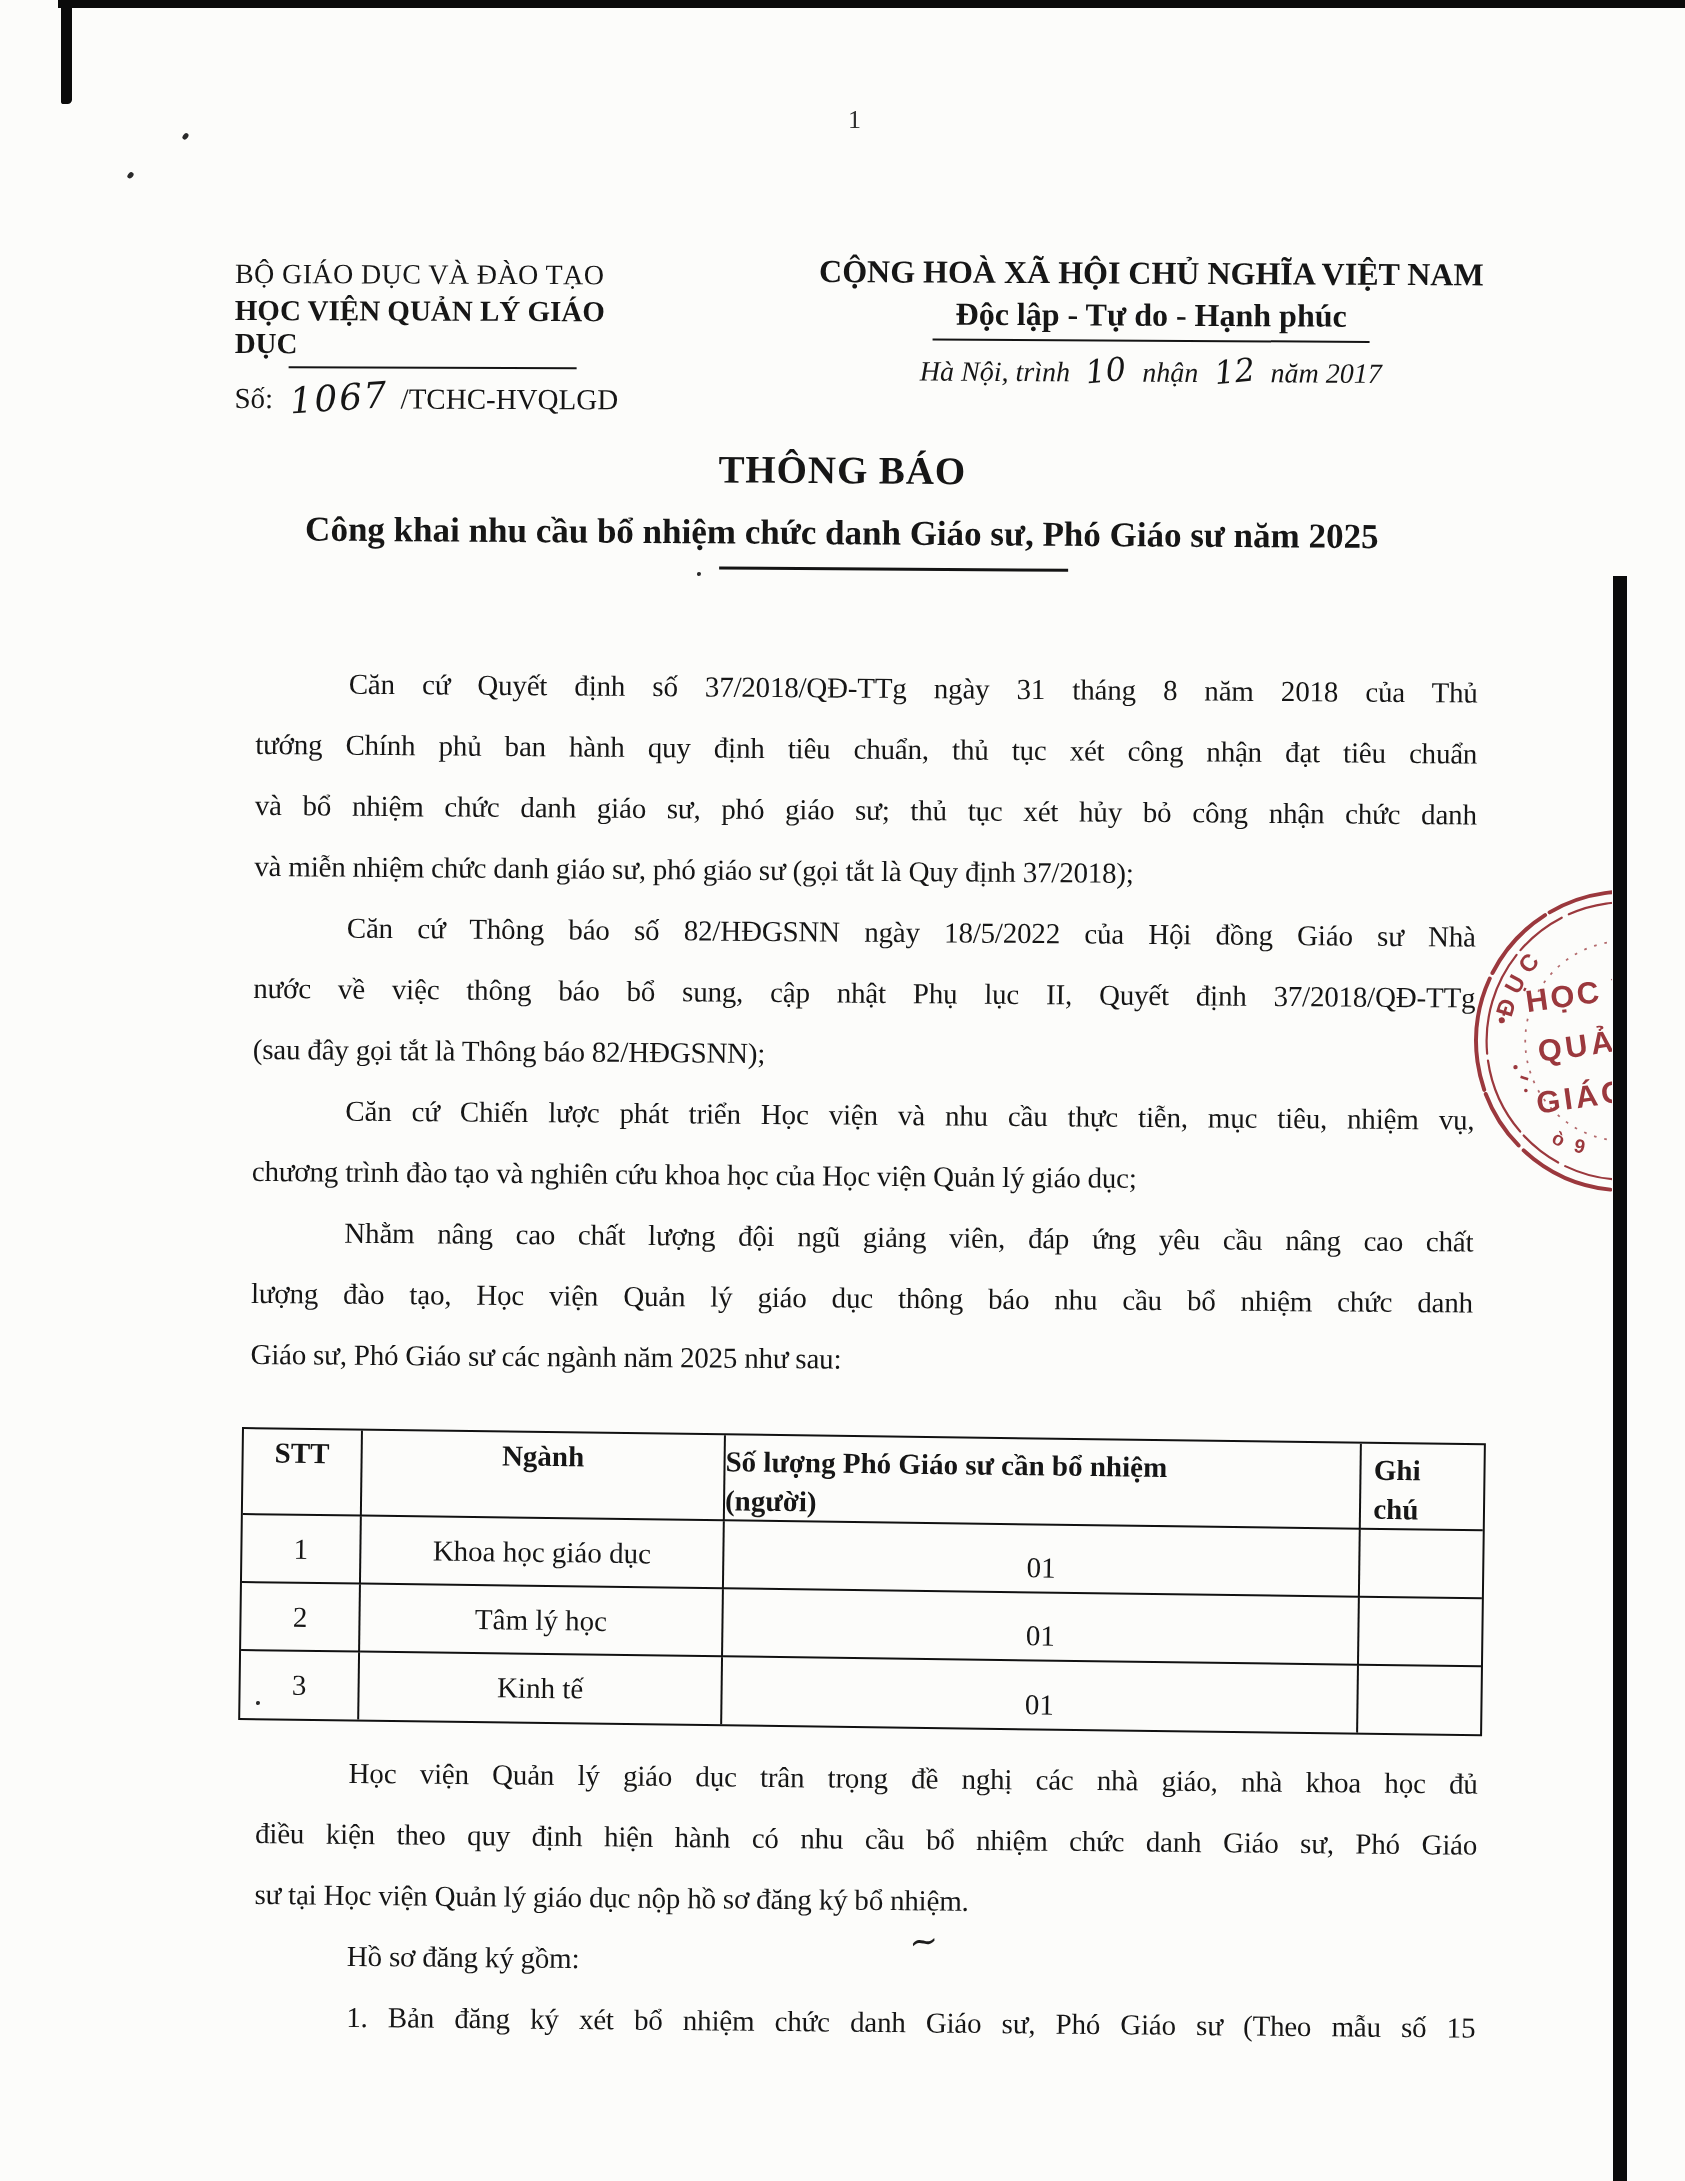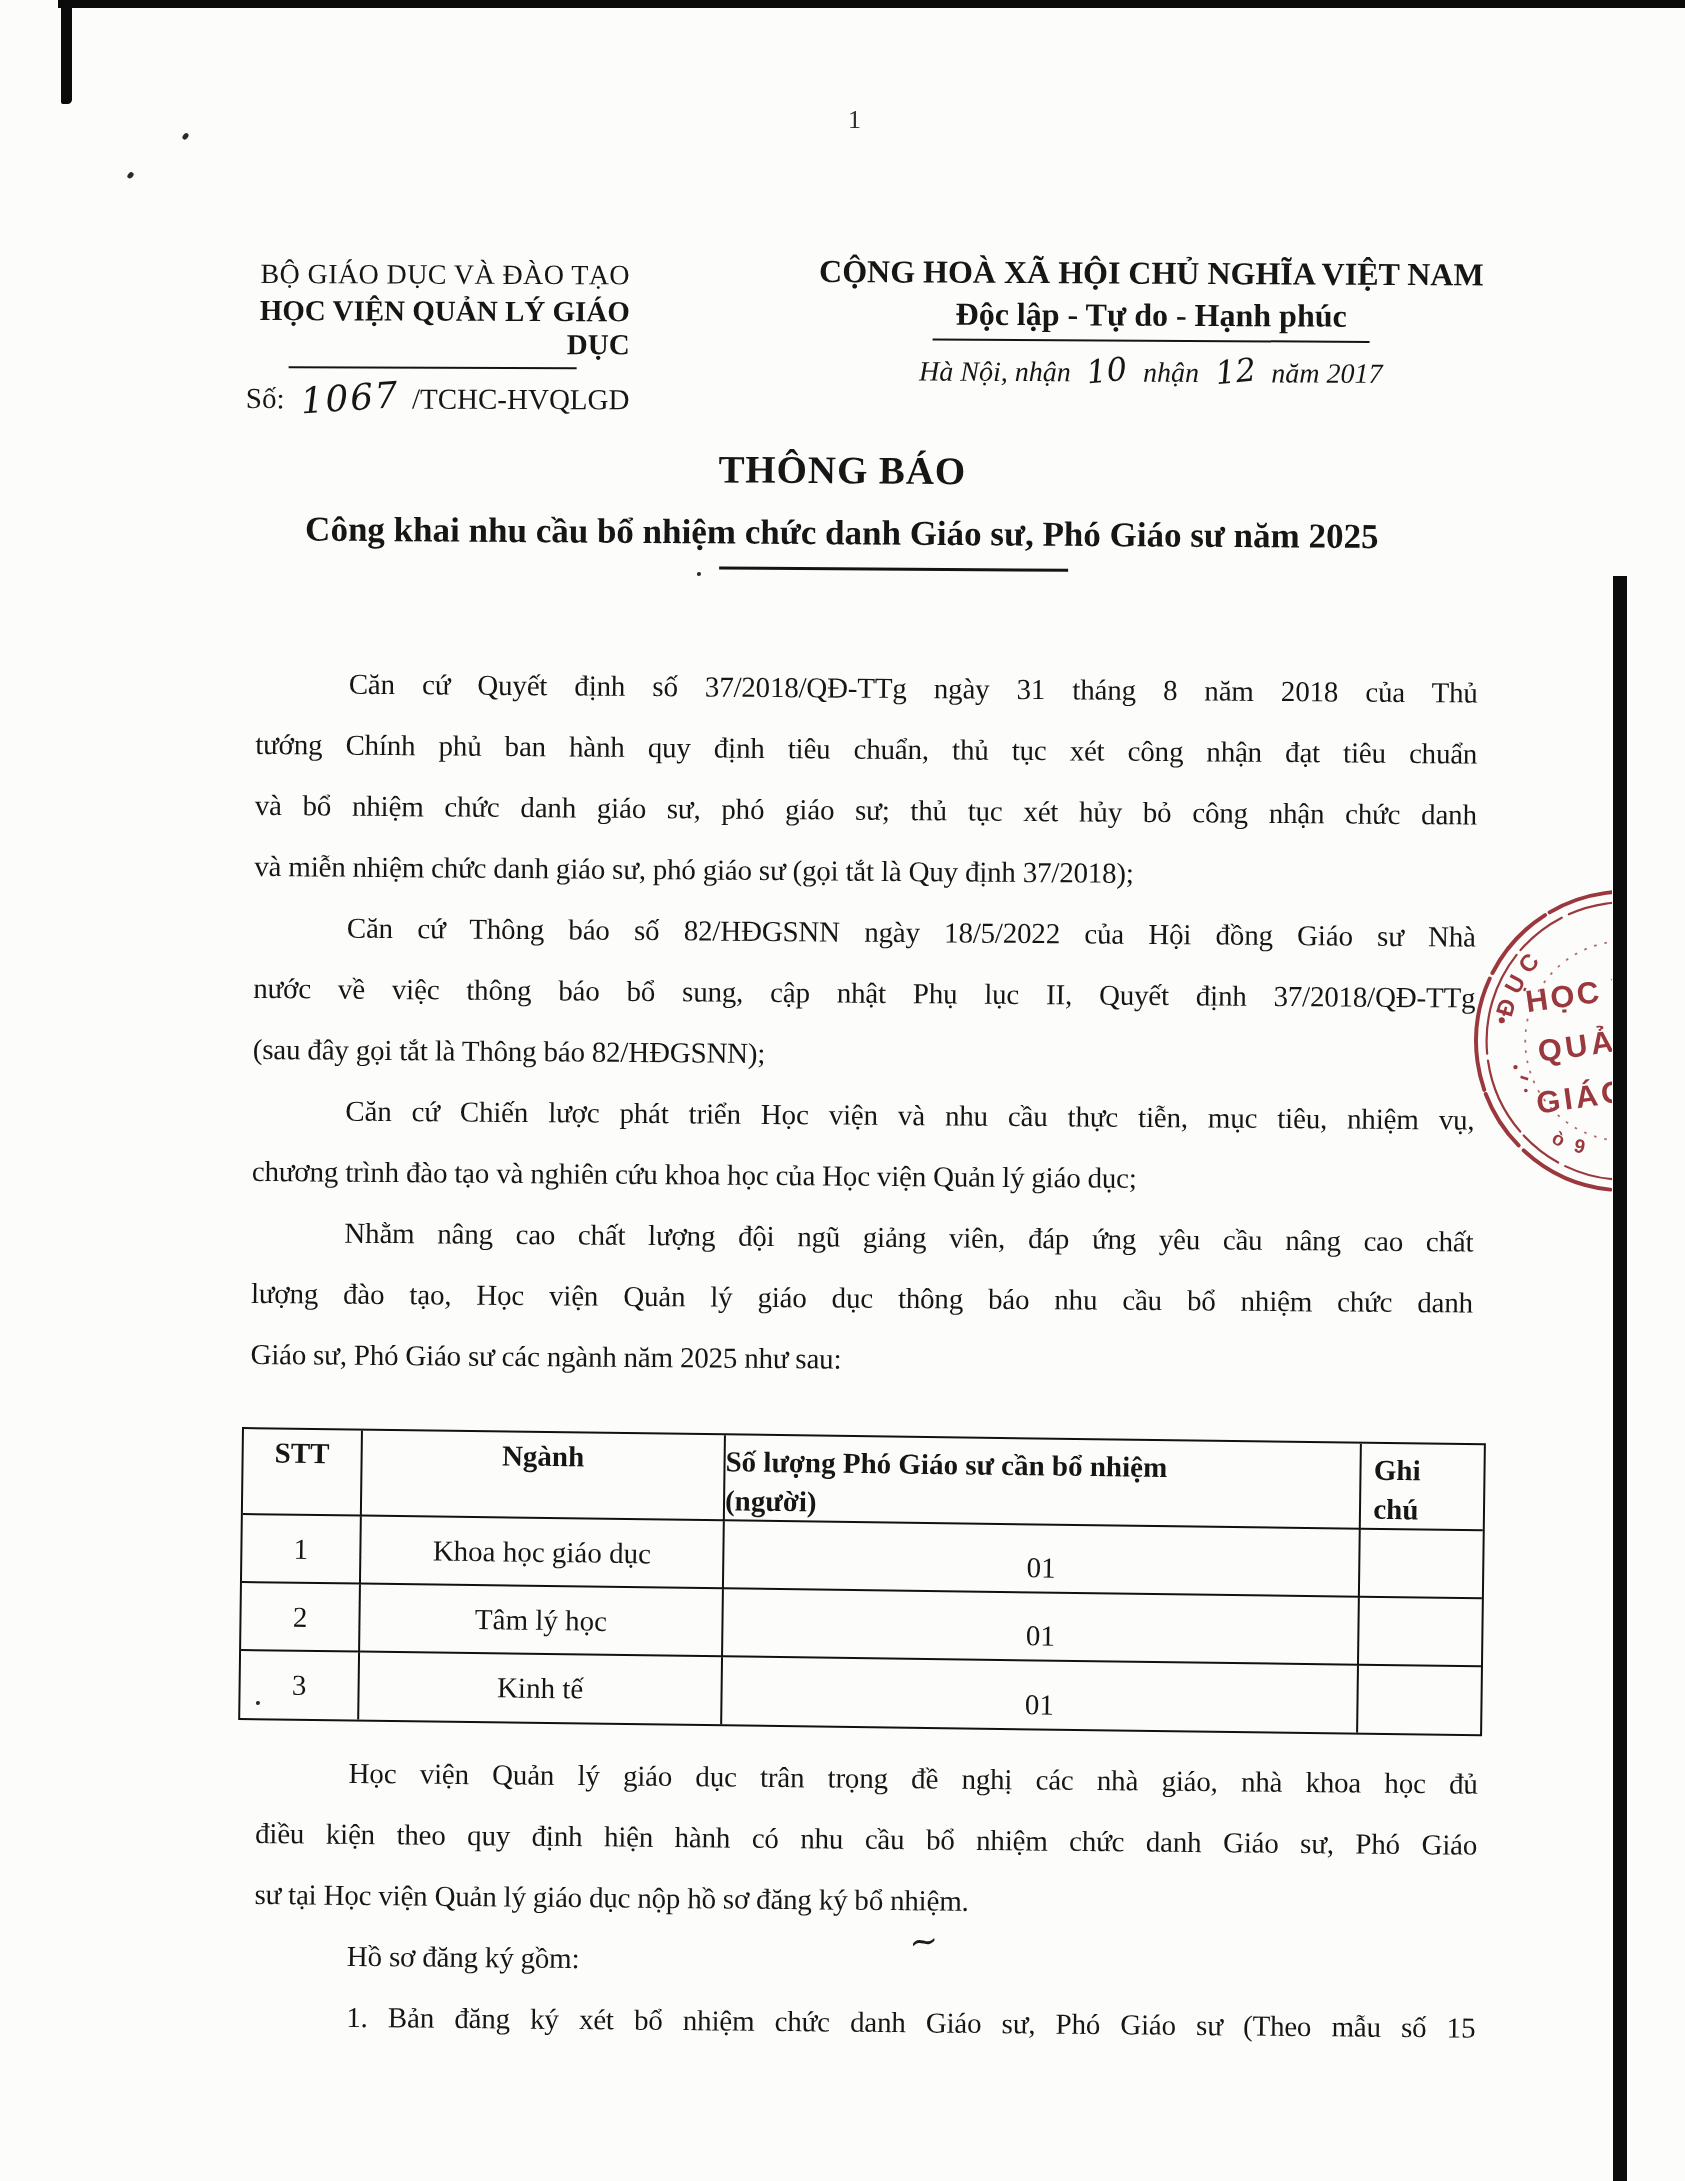--- a/index.html
+++ b/index.html
@@ -6,21 +6,21 @@
   .page{position:relative;width:1685px;height:2181px;background:#fcfcfa;overflow:hidden;
         font-family:"Liberation Serif", serif;color:#161616;}
   
   .scan-top{position:absolute;left:58px;top:0;width:1627px;height:8px;background:#0b0b0b;}
   .scan-top-left{position:absolute;left:61px;top:0;width:11.4px;height:104px;background:#0b0b0b;border-radius:0 0 4.4px 2.6px;}
   .scan-right{position:absolute;left:1613px;top:576px;width:14px;height:1606px;background:#0b0b0b;z-index:30;}
   .speck{position:absolute;background:#2a2a2a;border-radius:50% 50% 60% 40%;}
   
   .page-num{position:absolute;left:848px;top:105px;font-size:26px;color:#2e2e2e;}
   
-  .hdr-left{position:absolute;left:235px;top:258px;width:395px;text-align:right;transform:rotate(.2deg);transform-origin:0 0;}
+  .hdr-left{position:absolute;left:235px;top:258px;width:395px;text-align:left;transform:rotate(.2deg);transform-origin:0 0;}
   .hdr-left .l1{font-size:28px;letter-spacing:0.4px;}
   .hdr-left .l2{font-size:29px;font-weight:bold;margin-top:4.4px;}
   .hdr-left .rule{width:288px;border-top:2.6px solid #141414;margin:6.1px auto 0;}
   .hdr-left .l3{font-size:29px;margin-top:6.1px;}
   .hw{font-family:"DejaVu Serif", serif;font-style:italic;display:inline-block;}
   .hw-num{font-size:36px;letter-spacing:1.8px;transform:rotate(-4deg) translateY(1.8px);margin:0 5.3px 0 8.8px;}
   .hdr-right{position:absolute;left:818px;top:253px;width:667px;text-align:center;transform:rotate(.3deg);transform-origin:0 0;}
   .hdr-right .r1{font-size:32px;font-weight:bold;}
   .hdr-right .r2{font-size:32px;font-weight:bold;margin-top:5.3px;}
   .hdr-right .rule{width:437px;border-top:2.6px solid #141414;margin:5.3px auto 0;}
@@ -80,21 +80,21 @@
       <span class="hw hw-num">1067</span>
       <span>/TCHC-HVQLGD</span>
     </div>
   </div>
 
   <div class="hdr-right">
     <div class="r1">CỘNG HOÀ XÃ HỘI CHỦ NGHĨA VIỆT NAM</div>
     <div class="r2">Độc lập - Tự do - Hạnh phúc</div>
     <div class="rule"></div>
     <div class="r3">
-      <span>Hà Nội, nhận</span>
+      <span>Hà Nội, trình</span>
       <span class="hw hw-day">10</span>
       <span>nhận</span>
       <span class="hw hw-month">12</span>
       <span>năm 2017</span>
     </div>
   </div>
 
   <div class="title-block">
     <div class="t1">THÔNG BÁO</div>
     <div class="t2">Công khai nhu cầu bổ nhiệm chức danh Giáo sư, Phó Giáo sư năm 2025</div>

